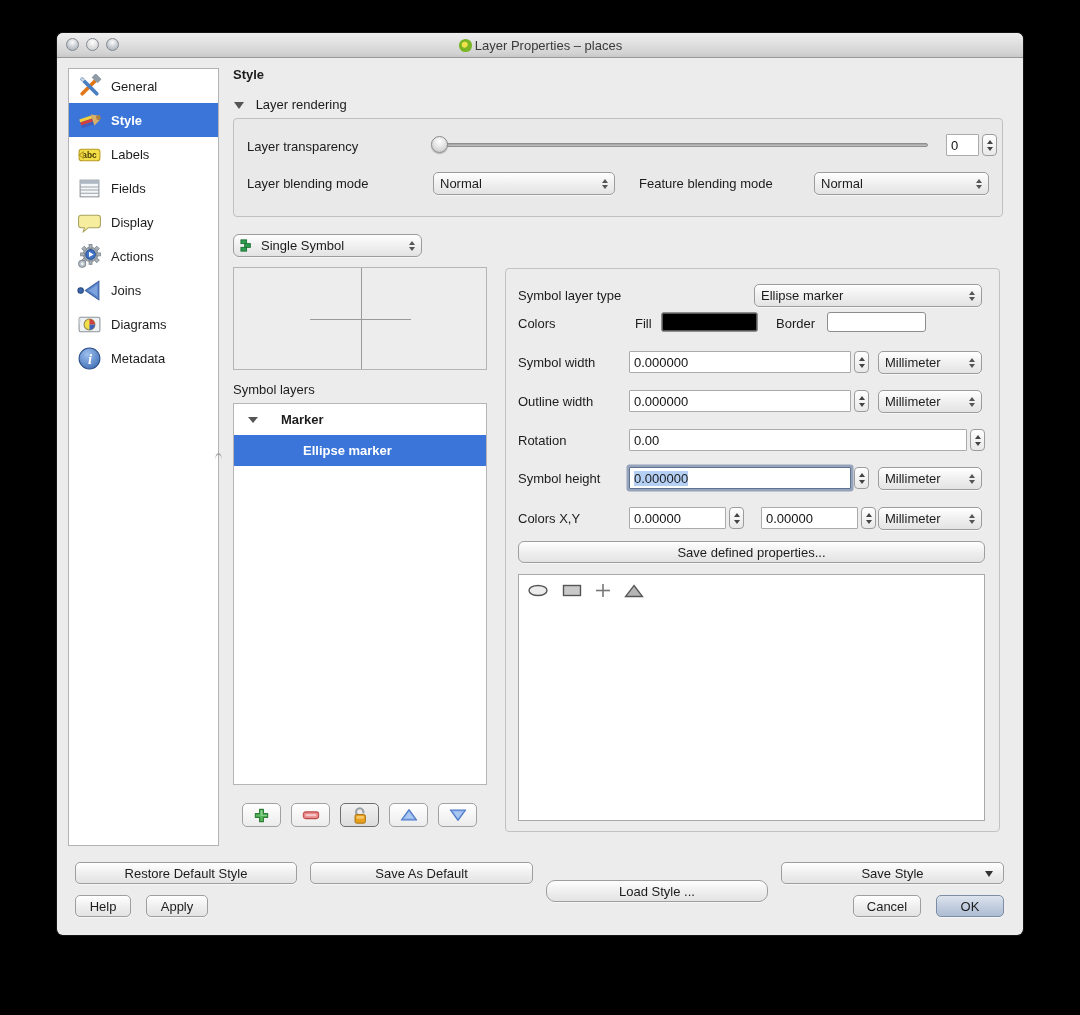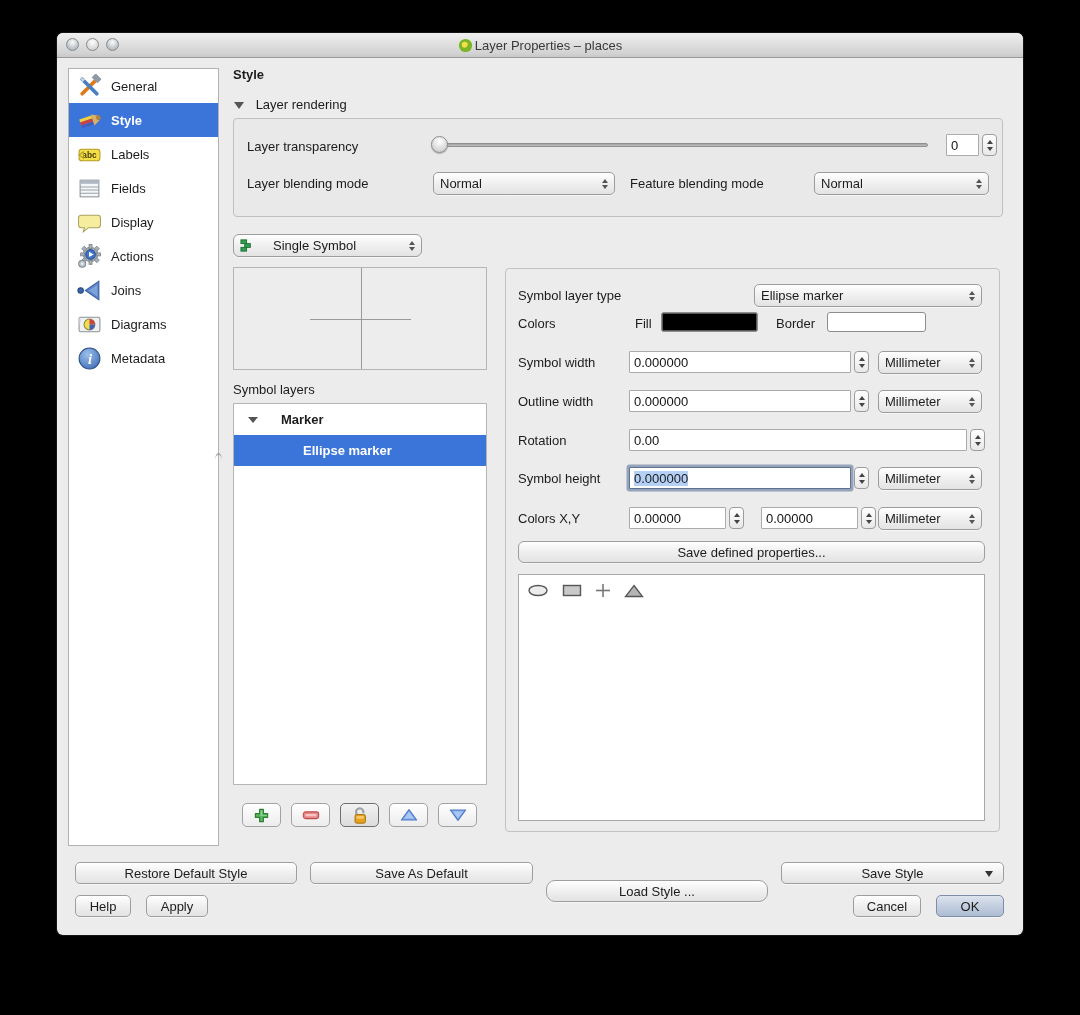--- a/index.html
+++ b/index.html
@@ -33,21 +33,21 @@
   .side-item svg{width:25px;height:25px;flex:0 0 25px;}
   .side-item.sel{background:#3b75d9;color:#fff;font-weight:bold;}
   .splitter-curl{position:absolute;left:158px;top:420px;width:7px;height:5px;
     border-top:2px solid #9a9a9a;border-radius:50% 50% 0 0/100% 100% 0 0;opacity:.8;}
   
   .gbox{position:absolute;background:#e9e9e9;border:1px solid #c0c0c0;border-radius:4px;box-sizing:border-box;}
   .lbl{position:absolute;white-space:nowrap;}
   .combo{
     position:absolute;box-sizing:border-box;height:23px;border:1px solid #9c9c9c;border-radius:5px;
     background:linear-gradient(#ffffff,#f1f1f1 45%,#e3e3e3);
-    display:flex;align-items:center;padding:0 6px;gap:18px;box-shadow:0 1px 0 rgba(255,255,255,.6);
+    display:flex;align-items:center;padding:0 6px;gap:6px;box-shadow:0 1px 0 rgba(255,255,255,.6);
   }
   .combo .ctext{flex:1;overflow:hidden;white-space:nowrap;}
   .arrows{display:flex;flex-direction:column;gap:2px;align-items:center;flex:0 0 auto;}
   .arrows i{display:block;width:0;height:0;border-left:3.5px solid transparent;border-right:3.5px solid transparent;}
   .arrows i.up{border-bottom:4px solid #555;}
   .arrows i.dn{border-top:4px solid #555;}
   .tinput{
     position:absolute;box-sizing:border-box;height:22px;border:1px solid #ababab;background:#fff;
     font-family:"Liberation Sans",sans-serif;font-size:13px;padding:0 4px;border-radius:1px;color:#111;
   }
@@ -248,21 +248,21 @@
 
     <div class="lbl" style="left:13px;top:57px;">Layer blending mode</div>
     <div class="combo" style="left:199px;top:53px;width:182px;">
       <span class="ctext">Normal</span>
       <span class="arrows">
           <i class="up"></i>
           <i class="dn"></i>
         </span>
     </div>
 
-    <div class="lbl" style="left:396px;top:57px;">Feature blending mode</div>
+    <div class="lbl" style="left:405px;top:57px;">Feature blending mode</div>
     <div class="combo" style="left:580px;top:53px;width:175px;">
       <span class="ctext">Normal</span>
       <span class="arrows">
           <i class="up"></i>
           <i class="dn"></i>
         </span>
     </div>
   </div>
 
   <div class="combo" style="left:176px;top:201px;width:189px;border-radius:6px;">

